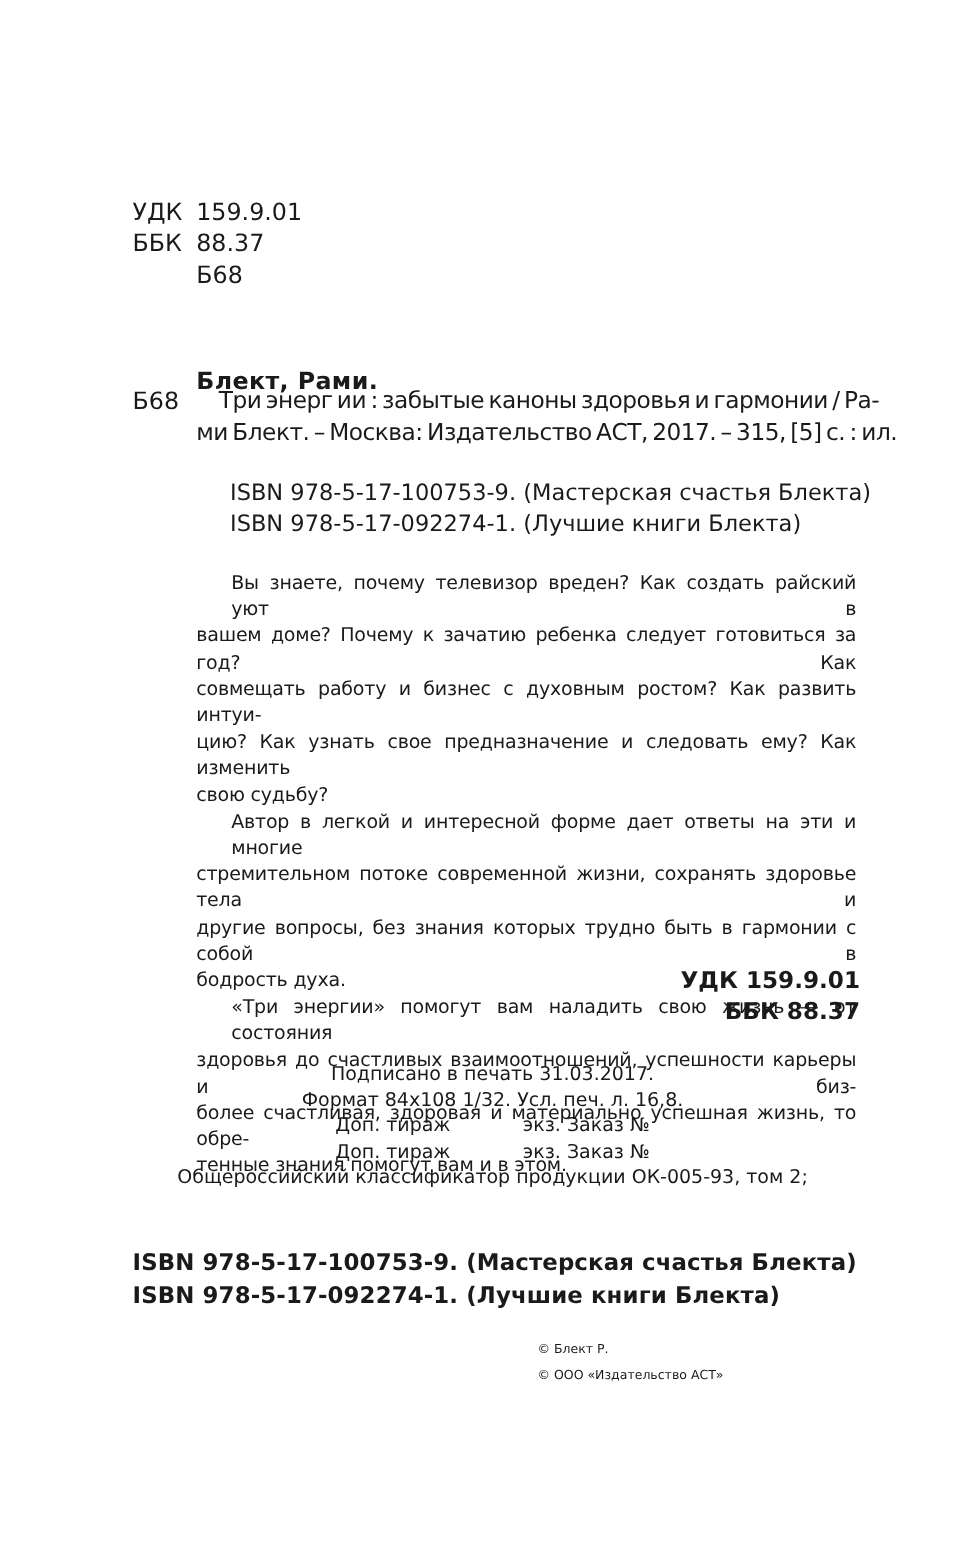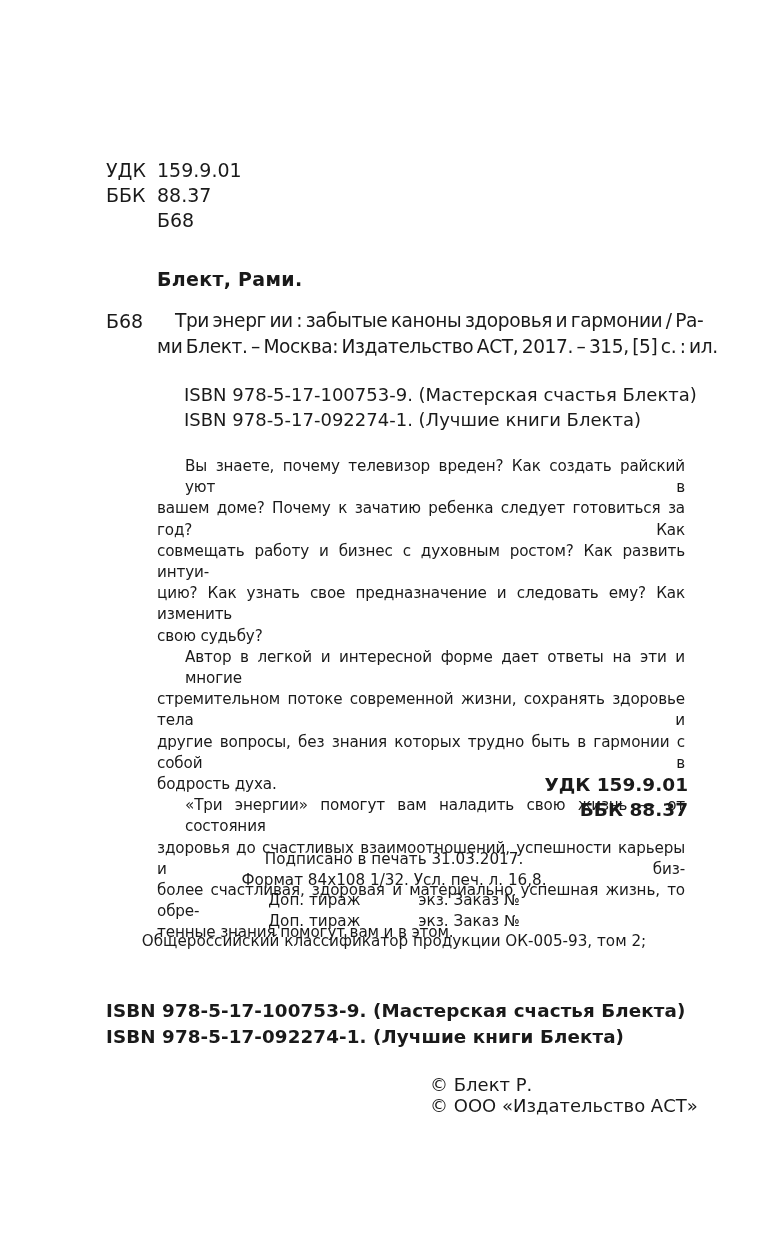--- a/index.html
+++ b/index.html
@@ -16,21 +16,21 @@
       font-family: "DejaVu Sans", "Liberation Sans", sans-serif;
     }
     .abs { position: absolute; white-space: nowrap; }
 
     
     .cls-row { position: absolute; left: 106px; font-size: 19px; line-height: 24px; }
     .cls-key { display: inline-block; width: 51px; }
     .cls-val { display: inline-block; }
 
     
-    .author { left: 157px; top: 268px; font-size: 19px; font-weight: bold; letter-spacing: 0.3px; }
+    .author { left: 157px; top: 294px; font-size: 19px; font-weight: bold; letter-spacing: 0.3px; }
     .entry-code { left: 106px; top: 310px; font-size: 19px; }
     .entry-line { font-size: 18.6px; letter-spacing: -0.4px; word-spacing: -2px; }
     .entry-l1 { left: 175px; top: 310px; }
     .entry-l2 { left: 157px; top: 336px; }
 
     .isbn-small { left: 184px; font-size: 18px; }
 
     
     .annot {
       position: absolute;
@@ -55,21 +55,21 @@
       width: 588px;
       text-align: center;
       font-size: 15.2px;
       line-height: 20.6px;
     }
     .imprint .ln { display: block; white-space: pre; }
 
     
     .isbn-bold { left: 106px; font-size: 18.3px; font-weight: bold; letter-spacing: 0.1px; }
 
-    .copy { left: 430px; font-size: 18px; }
+    .copy { left: 430px; font-size: 10px; }
   </style>
 </head>
 <body>
 
 <div class="cls-row" style="top:158px;">
   <span class="cls-key">УДК</span><span class="cls-val">159.9.01</span>
 </div>
 <div class="cls-row" style="top:183px;">
   <span class="cls-key">ББК</span><span class="cls-val">88.37</span>
 </div>

